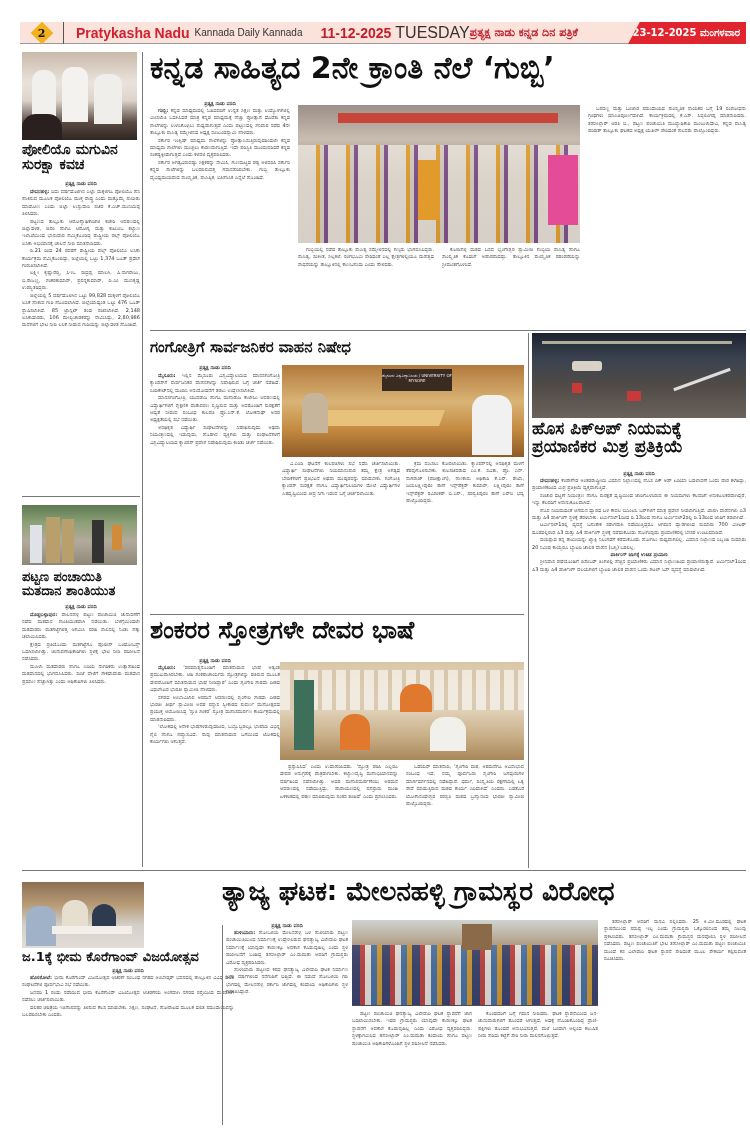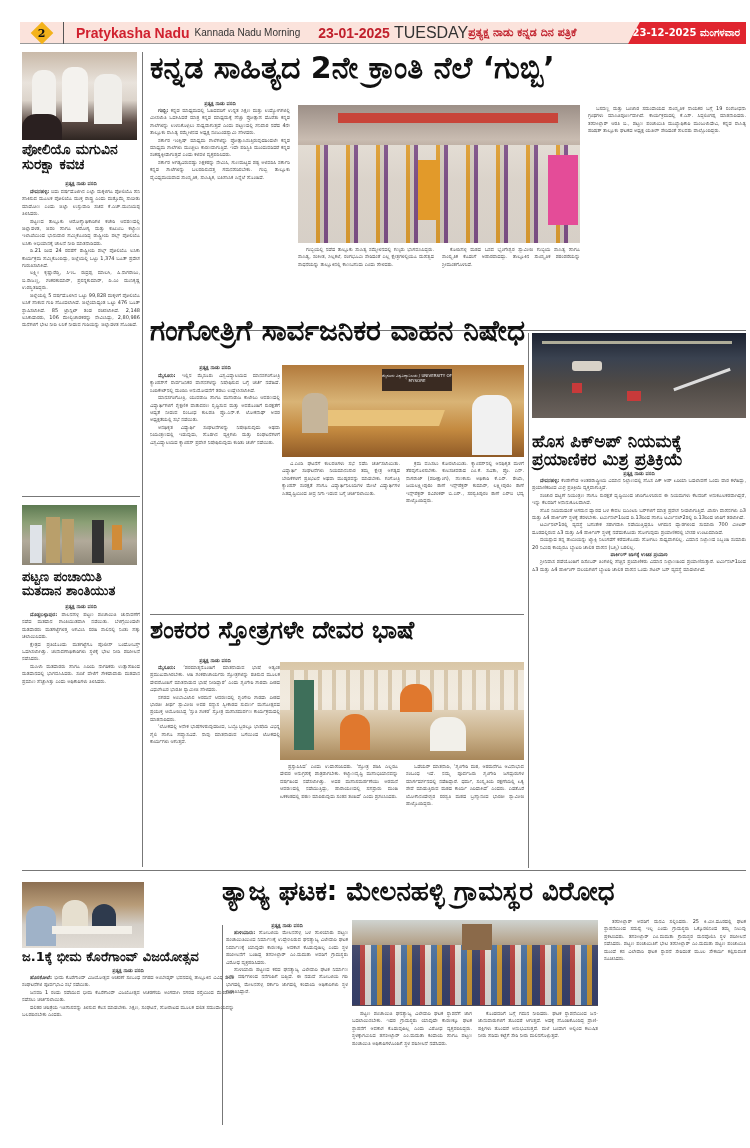--- a/index.html
+++ b/index.html
@@ -33,22 +33,22 @@
 </head>
 <body>
 
 <div class="masthead">
   <div class="page-num">
     <div class="diamond">
         <span>2</span>
       </div>
   </div>
   <span class="brand">Pratykasha Nadu</span>
-  <span class="brand-sub">Kannada Nadu Morning</span>
-  <span class="mast-date">23-01-2025</span>
+  <span class="brand-sub">Kannada Daily Kannada</span>
+  <span class="mast-date">11-12-2025</span>
   <span class="mast-day">TUESDAY</span>
   <span class="mast-kn">ಪ್ರತ್ಯಕ್ಷ ನಾಡು ಕನ್ನಡ ದಿನ ಪತ್ರಿಕೆ</span>
   <div class="mast-red">23-12-2025 ಮಂಗಳವಾರ</div>
 </div>
 
 <div class="photo" style="left:22px;top:52px;width:115px;height:88px;background:linear-gradient(180deg,#c9b9a8 0%,#e9e3dc 35%,#dcd4cb 55%,#5a4a44 80%,#2f2622 100%);">
   <div class="abs" style="left:10px;top:18px;width:24px;height:50px;background:#f2f0ec;border-radius:10px 10px 0 0;"></div>
   <div class="abs" style="left:40px;top:15px;width:26px;height:55px;background:#f4f2ee;border-radius:10px 10px 0 0;"></div>
   <div class="abs" style="left:72px;top:22px;width:28px;height:50px;background:#f0eeea;border-radius:10px 10px 0 0;"></div>
   <div class="abs" style="left:0;top:62px;width:40px;height:26px;background:#2a2020;border-radius:14px 14px 0 0;"></div>
@@ -97,21 +97,21 @@
   <p>ಗುಬ್ಬಿಯಲ್ಲಿ ನಡೆದ ತಾಲ್ಲೂಕು ಸಾಹಿತ್ಯ ಸಮ್ಮೇಳನದಲ್ಲಿ ಗಣ್ಯರು ಭಾಗವಹಿಸಿದ್ದರು. ಸಾಹಿತ್ಯ, ಸಂಗೀತ, ಶಿಲ್ಪಕಲೆ, ರಂಗಭೂಮಿ ಸೇರಿದಂತೆ ಎಲ್ಲ ಕ್ಷೇತ್ರಗಳಲ್ಲಿಯೂ ಮಹತ್ವದ ಸಾಧನೆಯನ್ನು ತಾಲ್ಲೂಕಿನಲ್ಲಿ ಕಾಣಬಹುದು ಎಂದು ಹೇಳಿದರು.</p>
 </div>
 <div class="body-text" style="left:442px;top:246px;width:138px;height:80px;">
   <p>ಕೋಡಿಹಳ್ಳಿ ಮಠದ ಬಸವ ಭೃಂಗೇಶ್ವರ ಸ್ವಾಮೀಜಿ ಗುಬ್ಬಿಯ ಸಾಹಿತ್ಯ ಹಾಗೂ ಸಾಂಸ್ಕೃತಿಕ ಕೊಡುಗೆ ಅಪಾರವಾದದ್ದು. ತಾಲ್ಲೂಕಿನ ಸಾಂಸ್ಕೃತಿಕ ಪರಂಪರೆಯನ್ನು ಶ್ರೀಮಂತಗೊಳಿಸಿದೆ.</p>
 </div>
 <div class="body-text" style="left:588px;top:105px;width:158px;height:222px;">
   <p>ಬಸವಣ್ಣ ಮತ್ತು ಬಂಜಾರ ಸಮುದಾಯದ ಸಾಂಸ್ಕೃತಿಕ ನಾಯಕರ ಬಗ್ಗೆ 19 ಸಂಶೋಧನಾ ಗ್ರಂಥಗಳು ಮಾಹಿತಿಪೂರ್ಣವಾಗಿವೆ. ಕಾರ್ಯಕ್ರಮದಲ್ಲಿ ಕೆ.ಎಸ್. ಸಿದ್ದಲಿಂಗಪ್ಪ ಮಾತನಾಡಿದರು. ತಹಶೀಲ್ದಾರ್ ಆರತಿ ಬಿ., ಪಟ್ಟಣ ಪಂಚಾಯಿತಿ ಮುಖ್ಯಾಧಿಕಾರಿ ಮಂಜುಳಾದೇವಿ, ಕನ್ನಡ ಸಾಹಿತ್ಯ ಪರಿಷತ್ ತಾಲ್ಲೂಕು ಘಟಕದ ಅಧ್ಯಕ್ಷ ಯತೀಶ್ ಸೇರಿದಂತೆ ಹಲವರು ಪಾಲ್ಗೊಂಡಿದ್ದರು.</p>
 </div>
 <div class="rule-h" style="left:150px;top:330px;width:596px;"></div>
 
-<div class="headline" style="left:150px;top:316px;width:380px;font-size:28px;">ಗಂಗೋತ್ರಿಗೆ ಸಾರ್ವಜನಿಕರ ವಾಹನ ನಿಷೇಧ</div>
+<div class="headline" style="left:150px;top:340px;width:380px;font-size:15px;">ಗಂಗೋತ್ರಿಗೆ ಸಾರ್ವಜನಿಕರ ವಾಹನ ನಿಷೇಧ</div>
 <div class="dateline-src" style="left:150px;top:364px;width:130px;">ಪ್ರತ್ಯಕ್ಷ ನಾಡು ವರದಿ</div>
 <div class="body-text" style="left:150px;top:372px;width:130px;height:240px;">
   <p><span class="place">ಮೈಸೂರು:</span> <span>ಇಲ್ಲಿನ ಮೈಸೂರು ವಿಶ್ವವಿದ್ಯಾಲಯದ ಮಾನಸಗಂಗೋತ್ರಿ ಕ್ಯಾಂಪಸ್‌ಗೆ ಸಾರ್ವಜನಿಕರ ವಾಹನಗಳನ್ನು ನಿಷೇಧಿಸುವ ಬಗ್ಗೆ ಚರ್ಚೆ ನಡೆದಿದೆ. ಸಿಂಡಿಕೇಟ್‌ನಲ್ಲಿ ಮಂಡಿಸಿ ಅನುಮೋದನೆಗೆ ತರಲು ಉದ್ದೇಶಿಸಲಾಗಿದೆ.</span></p>
   <p>ಮಾನಸಗಂಗೋತ್ರಿ, ಯುವರಾಜ ಹಾಗೂ ಮಹಾರಾಜ ಕಾಲೇಜು ಆವರಣದಲ್ಲಿ ವಿದ್ಯಾರ್ಥಿಗಳಿಗೆ ಶೈಕ್ಷಣಿಕ ವಾತಾವರಣ ಸೃಷ್ಟಿಸುವ ಮತ್ತು ಅವರೊಂದಿಗೆ ಸುರಕ್ಷತೆಗೆ ಆದ್ಯತೆ ನೀಡುವ ಸಂಬಂಧ ಕುಲಪತಿ ಪ್ರೊ.ಎನ್.ಕೆ. ಲೋಕನಾಥ್ ಅವರ ಅಧ್ಯಕ್ಷತೆಯಲ್ಲಿ ಸಭೆ ನಡೆಯಿತು.</p>
   <p>ಅನಧಿಕೃತ ವಿದ್ಯಾರ್ಥಿ ಸಂಘಟನೆಗಳನ್ನು ನಿಷೇಧಿಸುವುದು ಅಥವಾ ನಿಯಂತ್ರಣದಲ್ಲಿ ಇಡುವುದು, ಹೊರಗಿನ ವ್ಯಕ್ತಿಗಳು ಮತ್ತು ಸಂಘಟನೆಗಳಿಗೆ ವಿಶ್ವವಿದ್ಯಾಲಯದ ಕ್ಯಾಂಪಸ್ ಪ್ರವೇಶ ನಿಷೇಧಿಸುವುದು ಕುರಿತು ಚರ್ಚೆ ನಡೆಯಿತು.</p>
 </div>
 <div class="photo" style="left:282px;top:365px;width:242px;height:92px;background:linear-gradient(180deg,#b27a3c 0%,#d9b476 40%,#c48a40 70%,#8f5a27 100%);">
   <div class="abs" style="left:100px;top:4px;width:70px;height:22px;background:#3a2b22;color:#eee;font-size:4px;text-align:center;padding-top:4px;">ಮೈಸೂರು ವಿಶ್ವವಿದ್ಯಾನಿಲಯ / UNIVERSITY OF MYSORE</div>
   <div class="abs" style="left:40px;top:45px;width:120px;height:16px;background:#e8c27a;transform:skewX(-20deg);"></div>
   <div class="abs" style="left:20px;top:28px;width:26px;height:40px;background:#c6b59a;border-radius:10px 10px 0 0;"></div>
@@ -126,21 +126,21 @@
 <div class="rule-h" style="left:150px;top:614px;width:374px;"></div>
 
 <div class="rule-v" style="left:528px;top:333px;height:535px;"></div>
 <div class="photo" style="left:532px;top:333px;width:214px;height:85px;background:linear-gradient(180deg,#1c2230 0%,#3a4250 30%,#4f4a46 60%,#6b625c 100%);">
   <div class="abs" style="left:10px;top:8px;width:190px;height:3px;background:#e8e2c0;opacity:.7;"></div>
   <div class="abs" style="left:40px;top:28px;width:30px;height:10px;background:#d8d2c8;border-radius:3px;"></div>
   <div class="abs" style="left:40px;top:50px;width:10px;height:10px;background:#c83a3a;"></div>
   <div class="abs" style="left:95px;top:58px;width:14px;height:10px;background:#c83a3a;"></div>
   <div class="abs" style="left:140px;top:45px;width:60px;height:3px;background:#ddd;transform:rotate(-20deg);"></div>
 </div>
-<div class="headline" style="left:532px;top:433px;width:214px;font-size:17px;">ಹೊಸ ಪಿಕ್‌ಅಪ್ ನಿಯಮಕ್ಕೆ ಪ್ರಯಾಣಿಕರ ಮಿಶ್ರ ಪ್ರತಿಕ್ರಿಯೆ</div>
+<div class="headline" style="left:532px;top:420px;width:214px;font-size:17px;">ಹೊಸ ಪಿಕ್‌ಅಪ್ ನಿಯಮಕ್ಕೆ ಪ್ರಯಾಣಿಕರ ಮಿಶ್ರ ಪ್ರತಿಕ್ರಿಯೆ</div>
 <div class="dateline-src" style="left:532px;top:470px;width:214px;">ಪ್ರತ್ಯಕ್ಷ ನಾಡು ವರದಿ</div>
 <div class="body-text" style="left:532px;top:477px;width:214px;height:390px;">
   <p><span class="place">ದೇವನಹಳ್ಳಿ:</span> <span>ಕೆಂಪೇಗೌಡ ಅಂತರರಾಷ್ಟ್ರೀಯ ವಿಮಾನ ನಿಲ್ದಾಣದಲ್ಲಿ ಹೊಸ ಪಿಕ್ ಅಪ್ ಏರಿಯಾ ಬದಲಾವಣೆ ಒಂದು ವಾರ ಕಳೆದಿದ್ದು, ಪ್ರಯಾಣಿಕರಿಂದ ಮಿಶ್ರ ಪ್ರತಿಕ್ರಿಯೆ ವ್ಯಕ್ತವಾಗುತ್ತಿದೆ.</span></p>
   <p>ಸಂಚಾರ ದಟ್ಟಣೆ ನಿಯಂತ್ರಣ ಹಾಗೂ ಸುರಕ್ಷತೆ ದೃಷ್ಟಿಯಿಂದ ಜಾರಿಗೊಳಿಸಿರುವ ಈ ನಿಯಮಗಳು ಕೆಲವರಿಗೆ ಅನುಕೂಲಕರವಾಗಿದ್ದರೆ, ಇನ್ನು ಕೆಲವರಿಗೆ ಅನಾನುಕೂಲವಾಗಿದೆ.</p>
   <p>ಹೊಸ ನಿಯಮದಂತೆ ಆಗಮನ ದ್ವಾರದ ಬಳಿ ಕೇವಲ ಬಿಎಂಟಿಸಿ ಬಸ್‌ಗಳಿಗೆ ಮಾತ್ರ ಪ್ರವೇಶ ನೀಡಲಾಗುತ್ತಿದೆ. ಖಾಸಗಿ ವಾಹನಗಳು ಪಿ3 ಮತ್ತು ಪಿ4 ಪಾರ್ಕಿಂಗ್ ಸ್ಥಳಕ್ಕೆ ತೆರಳಬೇಕು. ಟರ್ಮಿನಲ್1ರಿಂದ ಡಿ.13ರಿಂದ ಹಾಗೂ ಟರ್ಮಿನಲ್2ರಲ್ಲಿ ಡಿ.13ರಿಂದ ಜಾರಿಗೆ ತರಲಾಗಿದೆ.</p>
   <p>ಟರ್ಮಿನಲ್1ರಲ್ಲಿ ವ್ಯವಸ್ಥೆ ಬಹುತೇಕ ಸರಾಗವಾಗಿ ನಡೆಯುತ್ತಿದ್ದರೂ ಆಗಮನ ದ್ವಾರಗಳಿಂದ ಸುಮಾರು 700 ಮೀಟರ್ ದೂರದಲ್ಲಿರುವ ಪಿ3 ಮತ್ತು ಪಿ4 ಪಾರ್ಕಿಂಗ್ ಸ್ಥಳಕ್ಕೆ ನಡೆದುಕೊಂಡು ಹೋಗುವುದು ಪ್ರಯಾಣಿಕರಲ್ಲಿ ಬೇಸರ ಉಂಟುಮಾಡಿದೆ.</p>
   <p>ವಯಸ್ಸಾದ ತನ್ನ ತಾಯಿಯನ್ನು ಟ್ಯಾಕ್ಸಿ ನಿಲುಗಡೆಗೆ ಕರೆದುಕೊಂಡು ಹೋಗಲು ಸಾಧ್ಯವಾಗಲಿಲ್ಲ. ವಿಮಾನ ನಿಲ್ದಾಣದ ಸಿಬ್ಬಂದಿ ಸುಮಾರು 20 ನಿಮಿಷ ಕಾಯ್ದರೂ ಬ್ಯಾಟರಿ ಚಾಲಿತ ವಾಹನ (ಬಗ್ಗಿ) ಬರಲಿಲ್ಲ.</p>
   <p class="subhead">ಪಾರ್ಕಿಂಗ್ ಜಾಗಕ್ಕೆ ಉಚಿತ ಪ್ರಯಾಣ</p>
   <p>ಶ್ರೀನಿವಾಸ ಪಡೆಯೊಂದಿಗೆ ಡಿಸೆಂಬರ್ ತಿಂಗಳಲ್ಲಿ ಹೆಚ್ಚಿನ ಪ್ರಯಾಣಿಕರು ವಿಮಾನ ನಿಲ್ದಾಣದಿಂದ ಪ್ರಯಾಣಿಸುತ್ತಾರೆ. ಟರ್ಮಿನಲ್1ರಿಂದ ಪಿ3 ಮತ್ತು ಪಿ4 ಪಾರ್ಕಿಂಗ್ ವಲಯಗಳಿಗೆ ಬ್ಯಾಟರಿ ಚಾಲಿತ ವಾಹನ ಒಂದು ಶಟಲ್ ಬಸ್ ವ್ಯವಸ್ಥೆ ಮಾಡಲಾಗಿದೆ.</p>
 </div>

